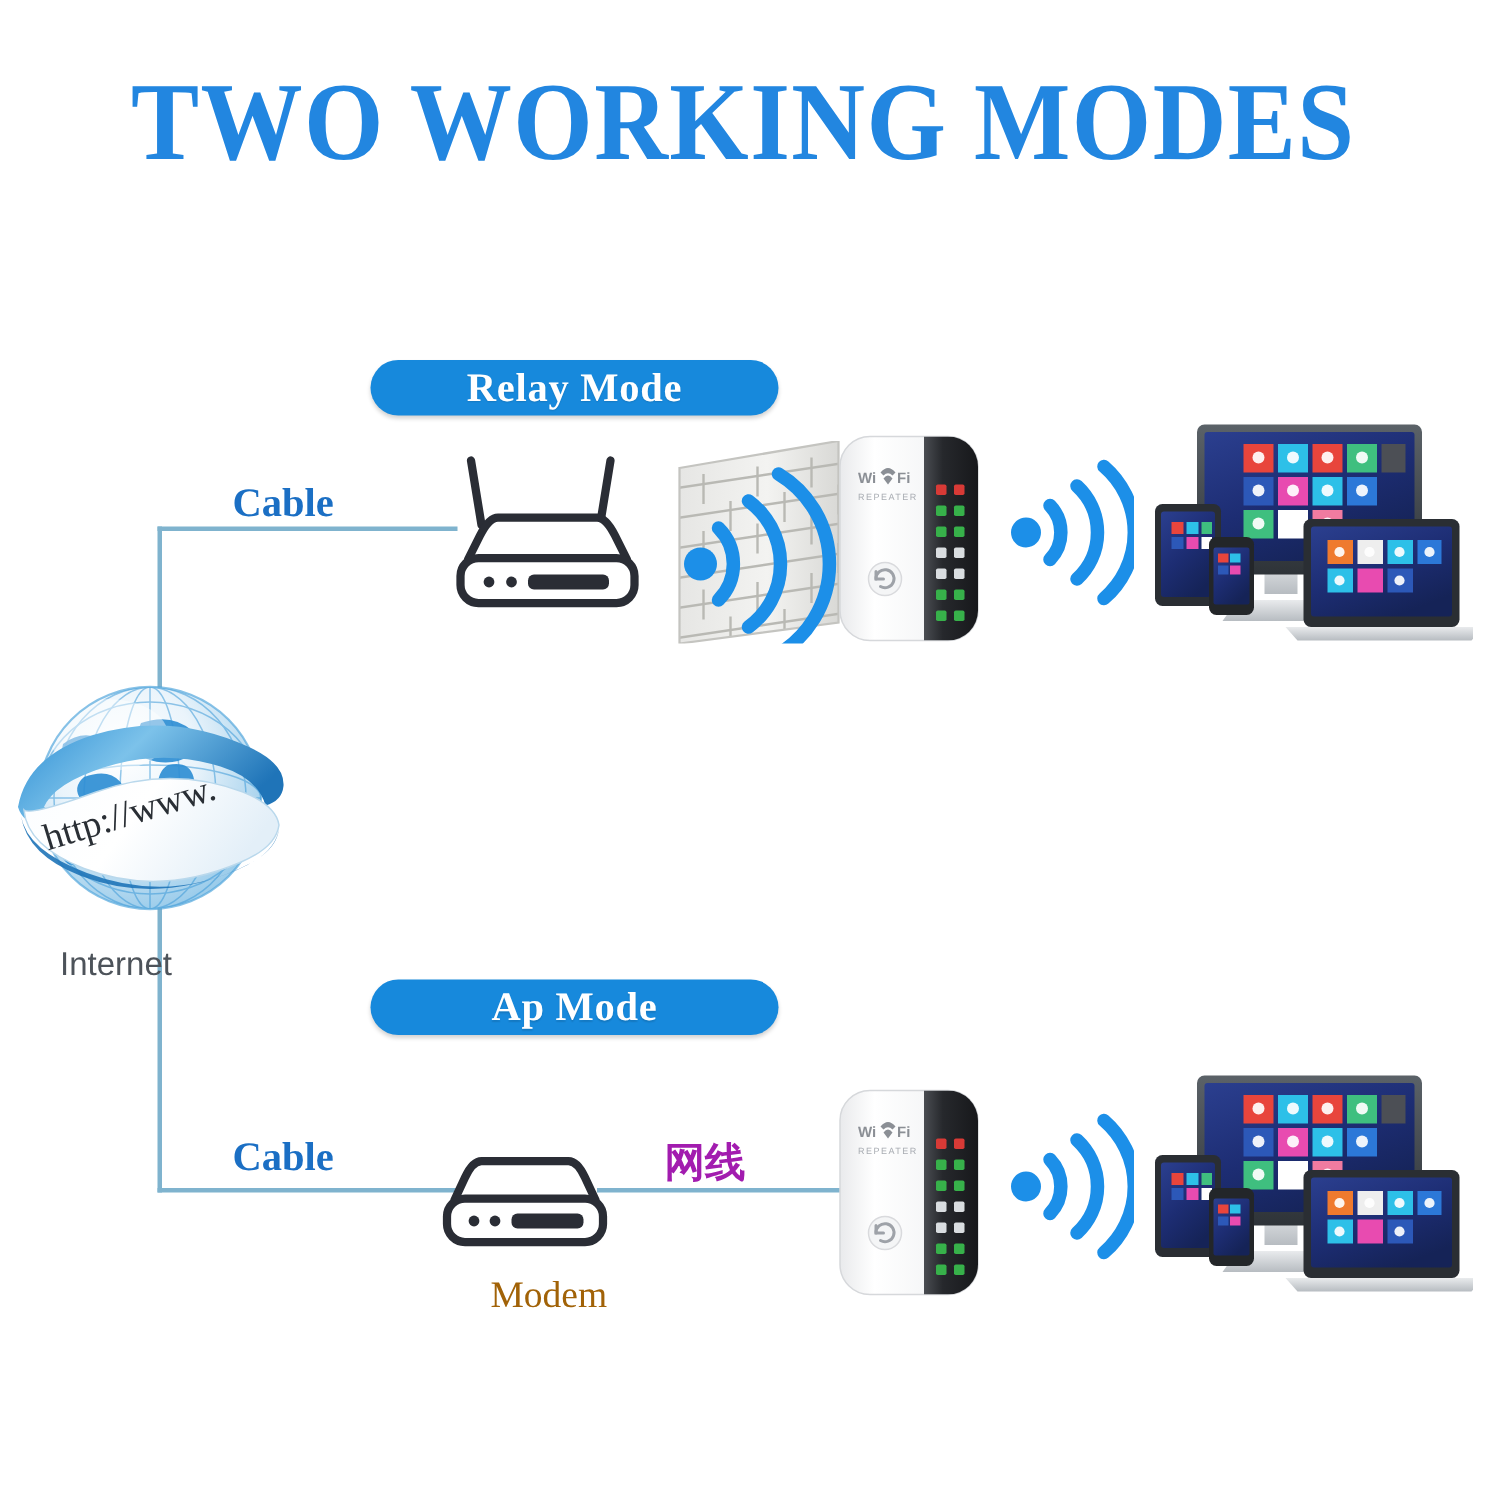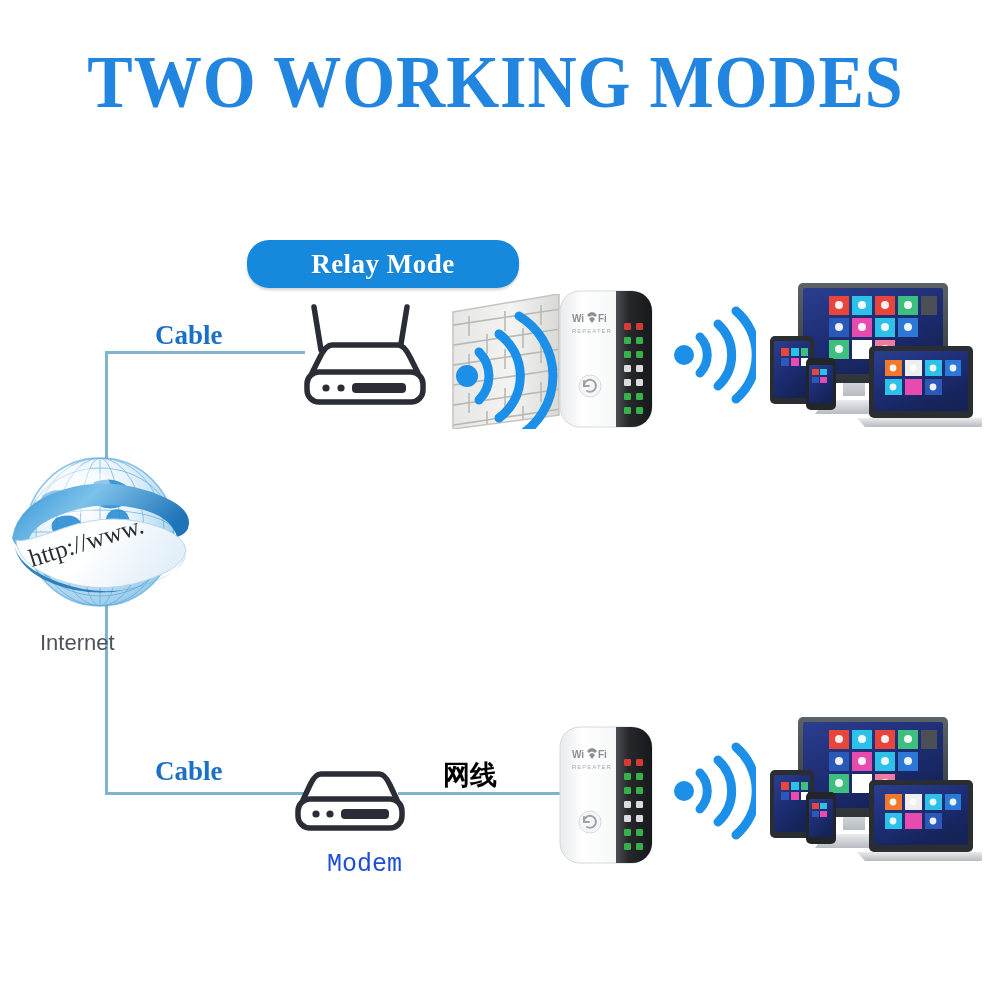--- a/index.html
+++ b/index.html
@@ -22,21 +22,21 @@
     line-height:80px;
     letter-spacing:1px;
     color:#2286E0;
     transform:scaleX(0.92);
     white-space:nowrap;
   }
 
   
   .badge{
     position:absolute;
-    height:48px;
+    height:37px;
     border-radius:22px;
     background:#1789DC;
     display:flex; align-items:center; justify-content:center;
     box-shadow:0 2px 3px rgba(0,0,0,.18);
   }
   .badge span{
     font-family:"Liberation Serif", serif;
     font-weight:bold;
     font-size:27px;
     color:#ffffff;
@@ -58,28 +58,28 @@
     font-weight:bold;
     font-size:27px;
     color:#1B6FC4;
     white-space:nowrap;
   }
   .netline-label{
     position:absolute;
     font-family:Liberation Sans, sans-serif;
     font-size:27px;
     font-weight:600;
-    color:#000000;
+    color:#a21caf;
     white-space:nowrap;
   }
   .gray-label{
     position:absolute;
-    font-family:Liberation Mono, monospace;
+    font-family:Liberation Serif, serif;
     font-size:25px;
-    color:#1d4ed8;
+    color:#a16207;
     white-space:nowrap;
   }
   .internet-label{
     position:absolute;
     font-family:"Liberation Sans", sans-serif;
     font-size:22px;
     color:#4D535A;
     white-space:nowrap;
   }
 
@@ -96,20 +96,23 @@
   <div class="wire wire-v" style="left:105px;top:339px;height:444px;"></div>
 
   <div class="wire wire-h" style="left:105px;top:339px;width:200px;"></div>
 
   <div class="wire wire-h" style="left:105px;top:780px;width:200px;"></div>
 
   <div class="wire wire-h" style="left:398px;top:780px;width:182px;"></div>
 
   <div class="badge" id="badge-relay">
     <span>Relay Mode</span>
+  </div>
+  <div class="badge" id="badge-ap">
+    <span>Ap Mode</span>
   </div>
 
   <div class="cable-label" style="left:155px;top:308px;">Cable</div>
   <div class="cable-label" style="left:155px;top:744px;">Cable</div>
   <div class="netline-label" style="left:443px;top:745px;">网线</div>
   <div class="gray-label" style="left:327px;top:838px;">Modem</div>
   <div class="internet-label" style="left:40px;top:618px;">Internet</div>
 
   <svg class="art" style="left:8px;top:440px;" width="185" height="175" viewBox="0 0 185 175">
     <defs>

